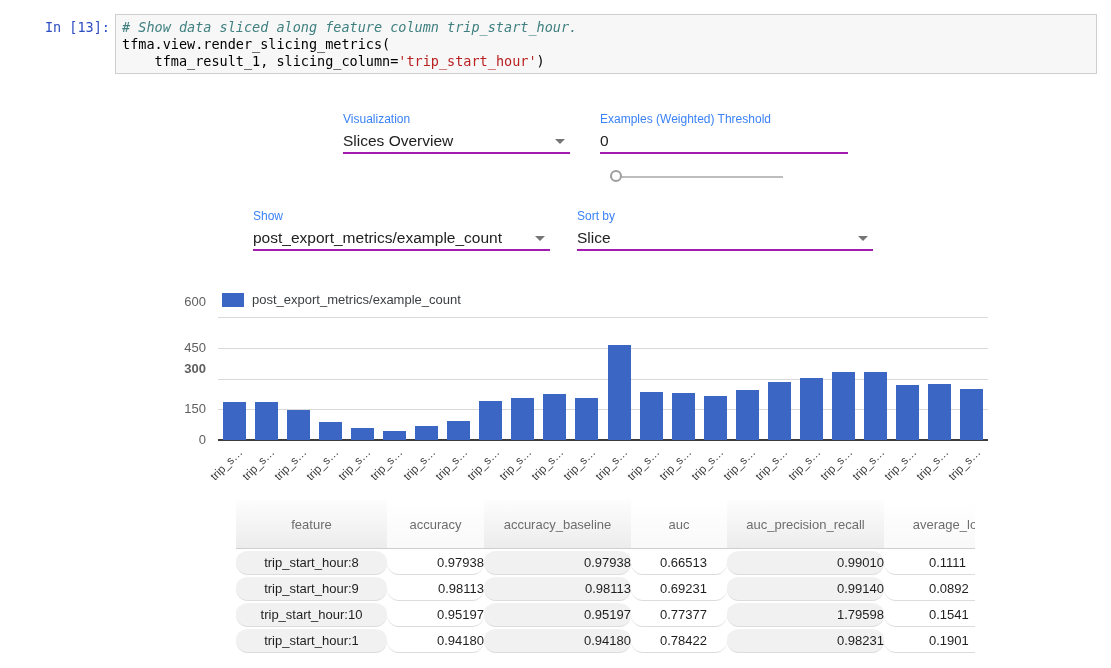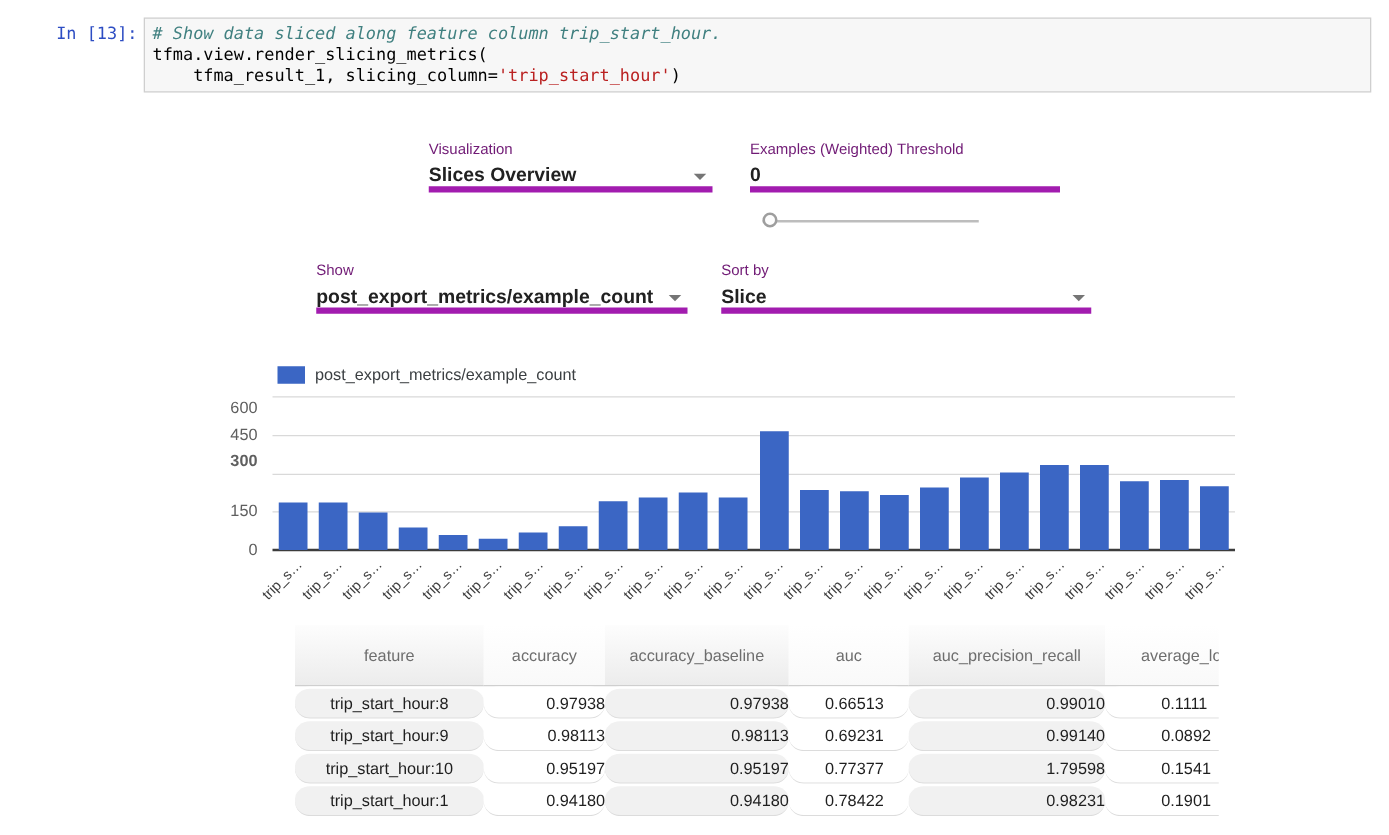--- a/index.html
+++ b/index.html
@@ -16,23 +16,23 @@
   .code-box {
     position:absolute; left:115px; top:14px; width:982px; height:60px;
     background:#f7f7f7; border:1px solid #cfcfcf;
     padding:4px 6px; font-family:"DejaVu Sans Mono", monospace;
     font-size:13.5px; line-height:17px; color:#000; cursor:text; white-space:pre;
   }
   .tok-comment { color:#408080; font-style:italic; }
   .tok-string  { color:#ba2121; }
   .tok-plain   { color:#000; }
   
-  .ctrl-label { position:absolute; font-size:12px; color:#701a75; }
+  .ctrl-label { position:absolute; font-size:12px; color:#3b82f6; }
   .field {
-    position:absolute; height:24px; border-bottom:5px solid #a21caf; cursor:pointer;font-weight:bold;
+    position:absolute; height:24px; border-bottom:2px solid #a21caf; cursor:pointer;
   }
   .field .val {
     font-size:15.5px; color:#212121; line-height:22px; white-space:nowrap; display:block;
   }
   .arrow {
     position:absolute; right:5px; top:9px; width:0; height:0;
     border-left:5px solid transparent; border-right:5px solid transparent;
     border-top:5px solid #757575;
   }
   .slider { position:absolute; height:14px; cursor:pointer; }
@@ -115,21 +115,21 @@
 
 <div class="legend">
   <span class="swatch" id="legend-swatch" style="background: rgb(59, 102, 196);"></span>
   <span class="legend-text">post_export_metrics/example_count</span>
 </div>
 <div id="yticks">
     <div class="ytick" style="top: 432px;">0</div>
     <div class="ytick" style="top: 401.25px;">150</div>
     <div class="ytick" style="top: 361px; font-weight: bold;">300</div>
     <div class="ytick" style="top: 339.75px;">450</div>
-    <div class="ytick" style="top: 318px;">600</div>
+    <div class="ytick" style="top: 294px;">600</div>
   </div>
 <div id="plot">
     <div class="gridline baseline" style="top: 122px;"></div>
     <div class="gridline" style="top: 92.25px;"></div>
     <div class="gridline" style="top: 61.5px;"></div>
     <div class="gridline" style="top: 30.75px;"></div>
     <div class="gridline" style="top: 0px;"></div>
     <div class="bar" style="left: 4.54167px; width: 23px; height: 38.335px; background: rgb(59, 102, 196);"></div>
     <div class="bar" style="left: 36.625px; width: 23px; height: 38.335px; background: rgb(59, 102, 196);"></div>
     <div class="bar" style="left: 68.7083px; width: 23px; height: 30.34px; background: rgb(59, 102, 196);"></div>

